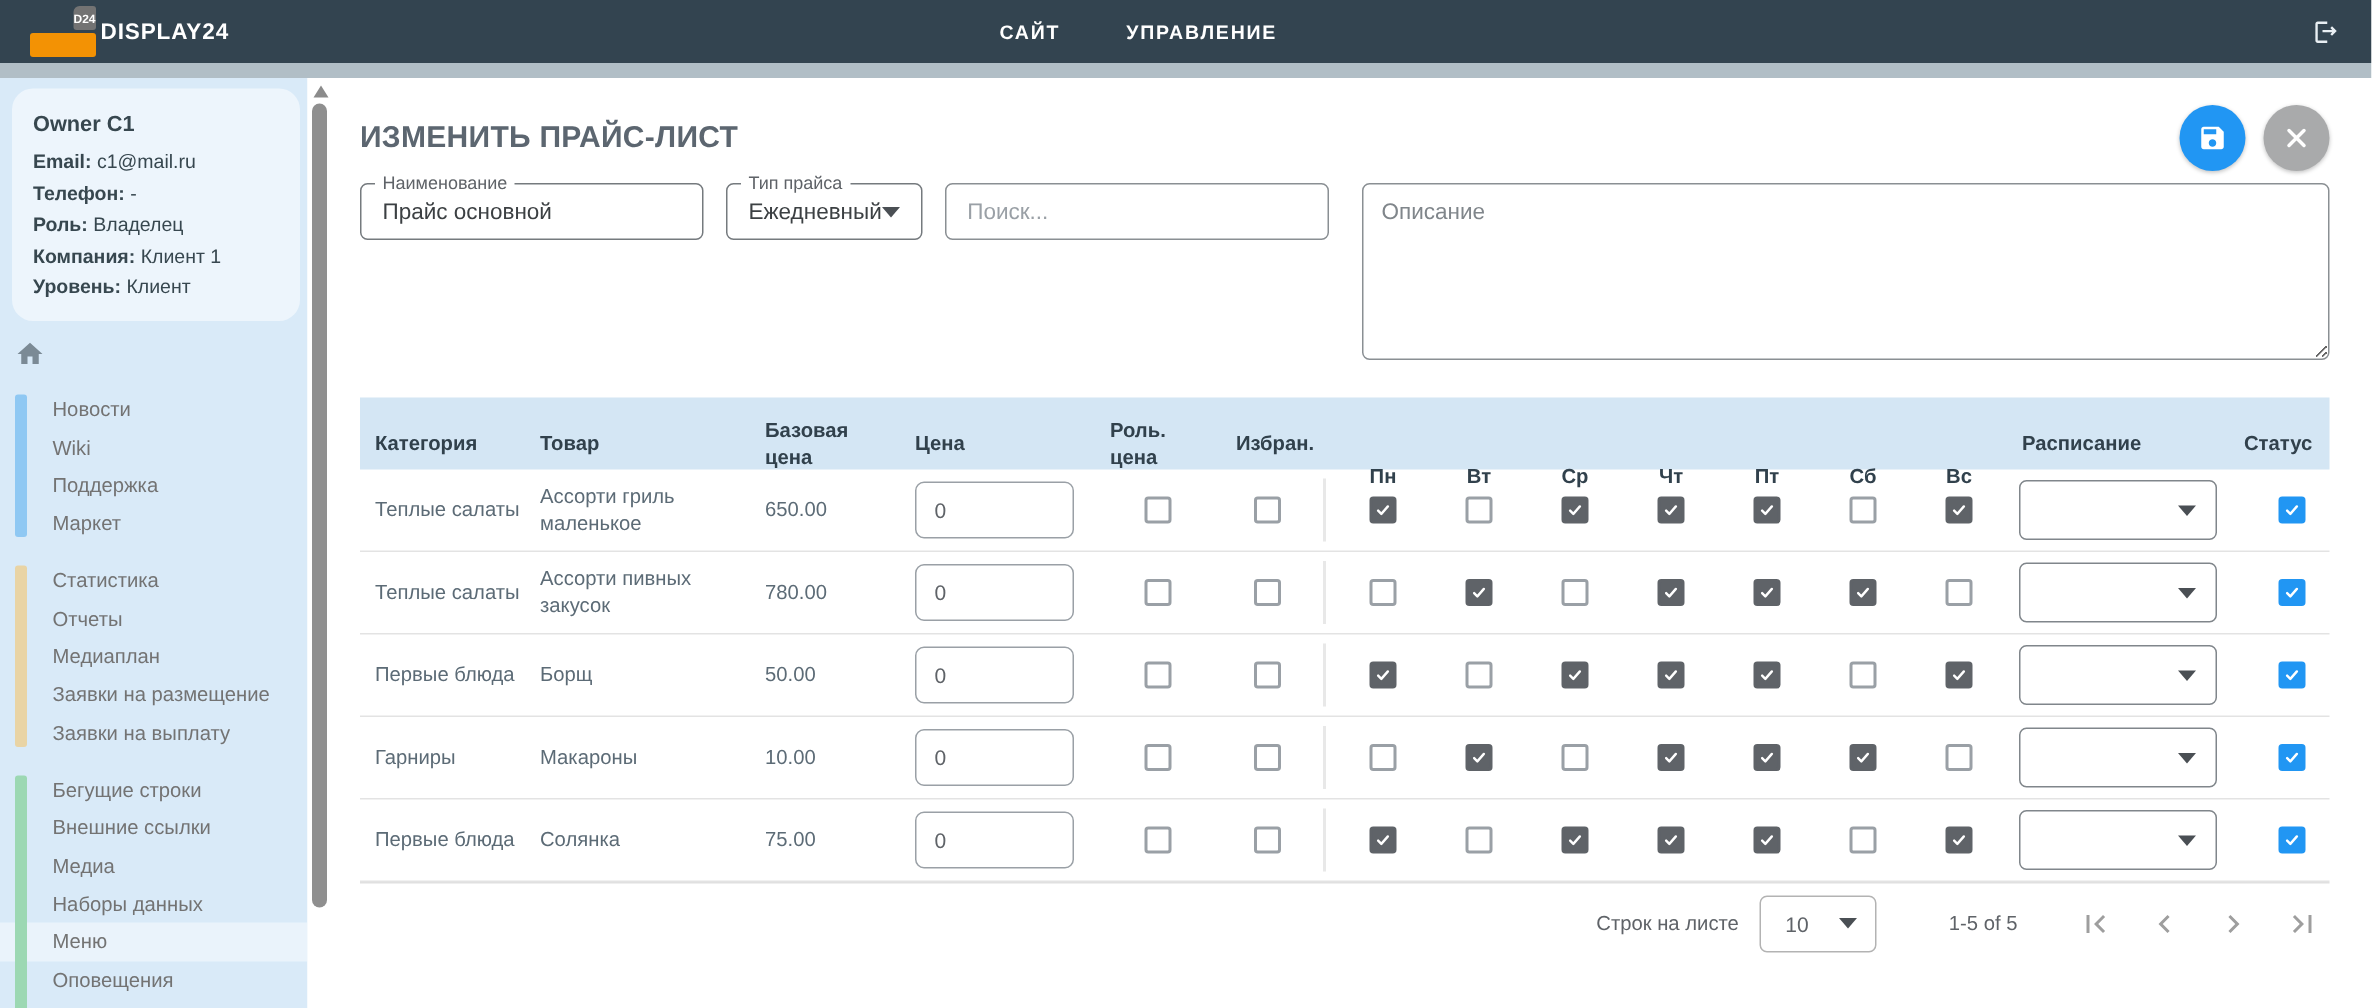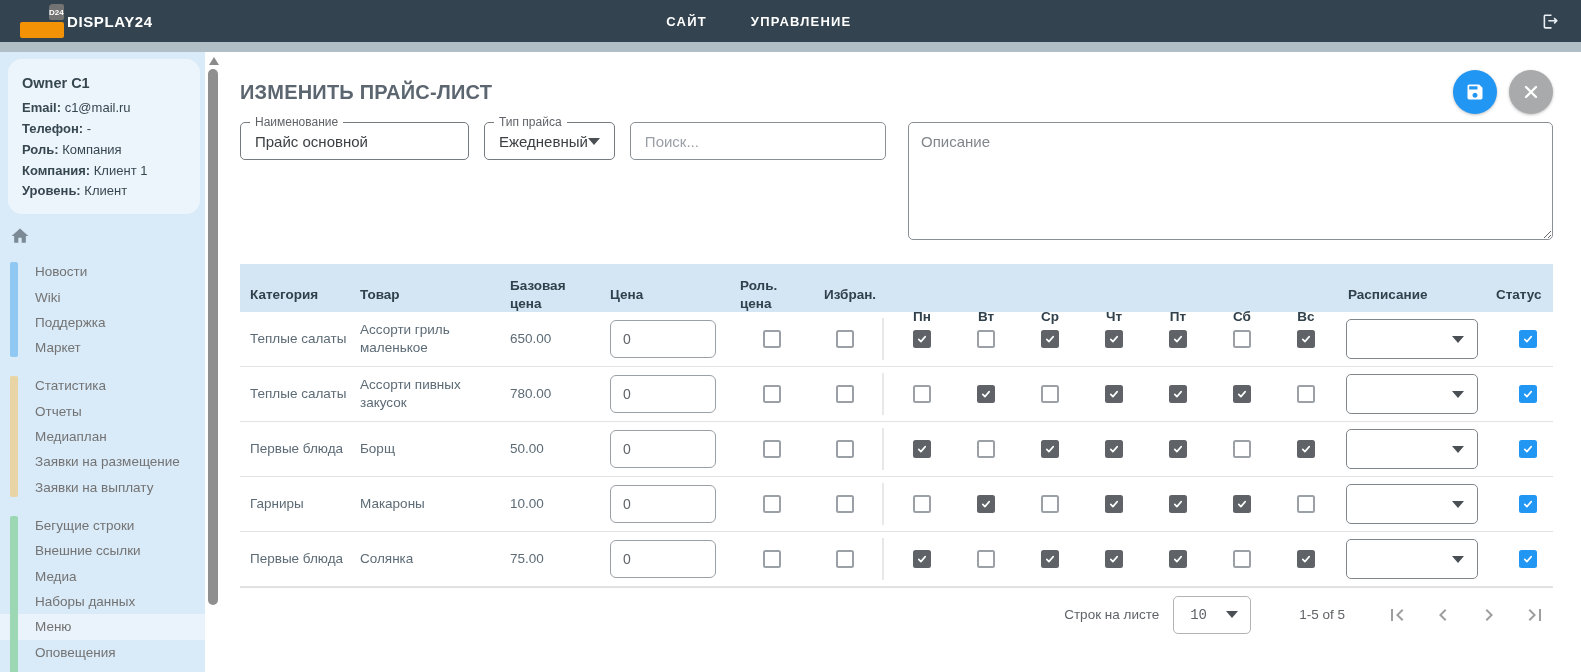--- a/index.html
+++ b/index.html
@@ -114,21 +114,21 @@
   .sched-select { width:132px; height:40px; border:1px solid #80868b; border-radius:5px;
     display:flex; align-items:center; justify-content:flex-end; padding-right:13px; cursor:pointer;
     background:#fff; }
 
   
   .tfoot { border-top:1px solid #e0e0e0; height:54px; display:flex; align-items:center;
     justify-content:flex-end; font-size:13.5px; color:#5f6368; }
   .rpp-label { margin-right:14px; }
   .rpp-select { width:78px; height:38px; border:1px solid #b3b3b3; border-radius:5px;
     display:flex; align-items:center; padding:0 12px 0 16px; justify-content:space-between;
-    cursor:pointer; font-size:14px;font-family:Liberation Mono, monospace; }
+    cursor:pointer; font-size:14px; }
   .range { margin:0 40px 0 48px; }
   .pager { display:flex; gap:22px; margin-right:6px; }
   .pbtn { border:none; background:none; padding:0; cursor:pointer; display:flex; align-items:center; }
   .pbtn svg { width:24px; height:24px; fill:#9e9e9e; }
 </style>
 </head>
 <body>
 
 <div class="app">
 
@@ -156,21 +156,21 @@
   <div class="strip"></div>
 
   <div class="content">
 
     <aside class="sidebar">
       <div class="user-card">
         <div class="uname">Owner C1</div>
         <div>
             <div class="uf"><span class="ufl">Email:</span> <span class="ufv">c1@mail.ru</span></div>
             <div class="uf"><span class="ufl">Телефон:</span> <span class="ufv">-</span></div>
-            <div class="uf"><span class="ufl">Роль:</span> <span class="ufv">Компания</span></div>
+            <div class="uf"><span class="ufl">Роль:</span> <span class="ufv">Владелец</span></div>
             <div class="uf"><span class="ufl">Компания:</span> <span class="ufv">Клиент 1</span></div>
             <div class="uf"><span class="ufl">Уровень:</span> <span class="ufv">Клиент</span></div>
           </div>
       </div>
       <div class="home">
         <svg viewBox="0 0 24 24">
             <path d="M10 20v-6h4v6h5v-8h3L12 3 2 12h3v8z"></path>
           </svg>
       </div>
       <nav>

